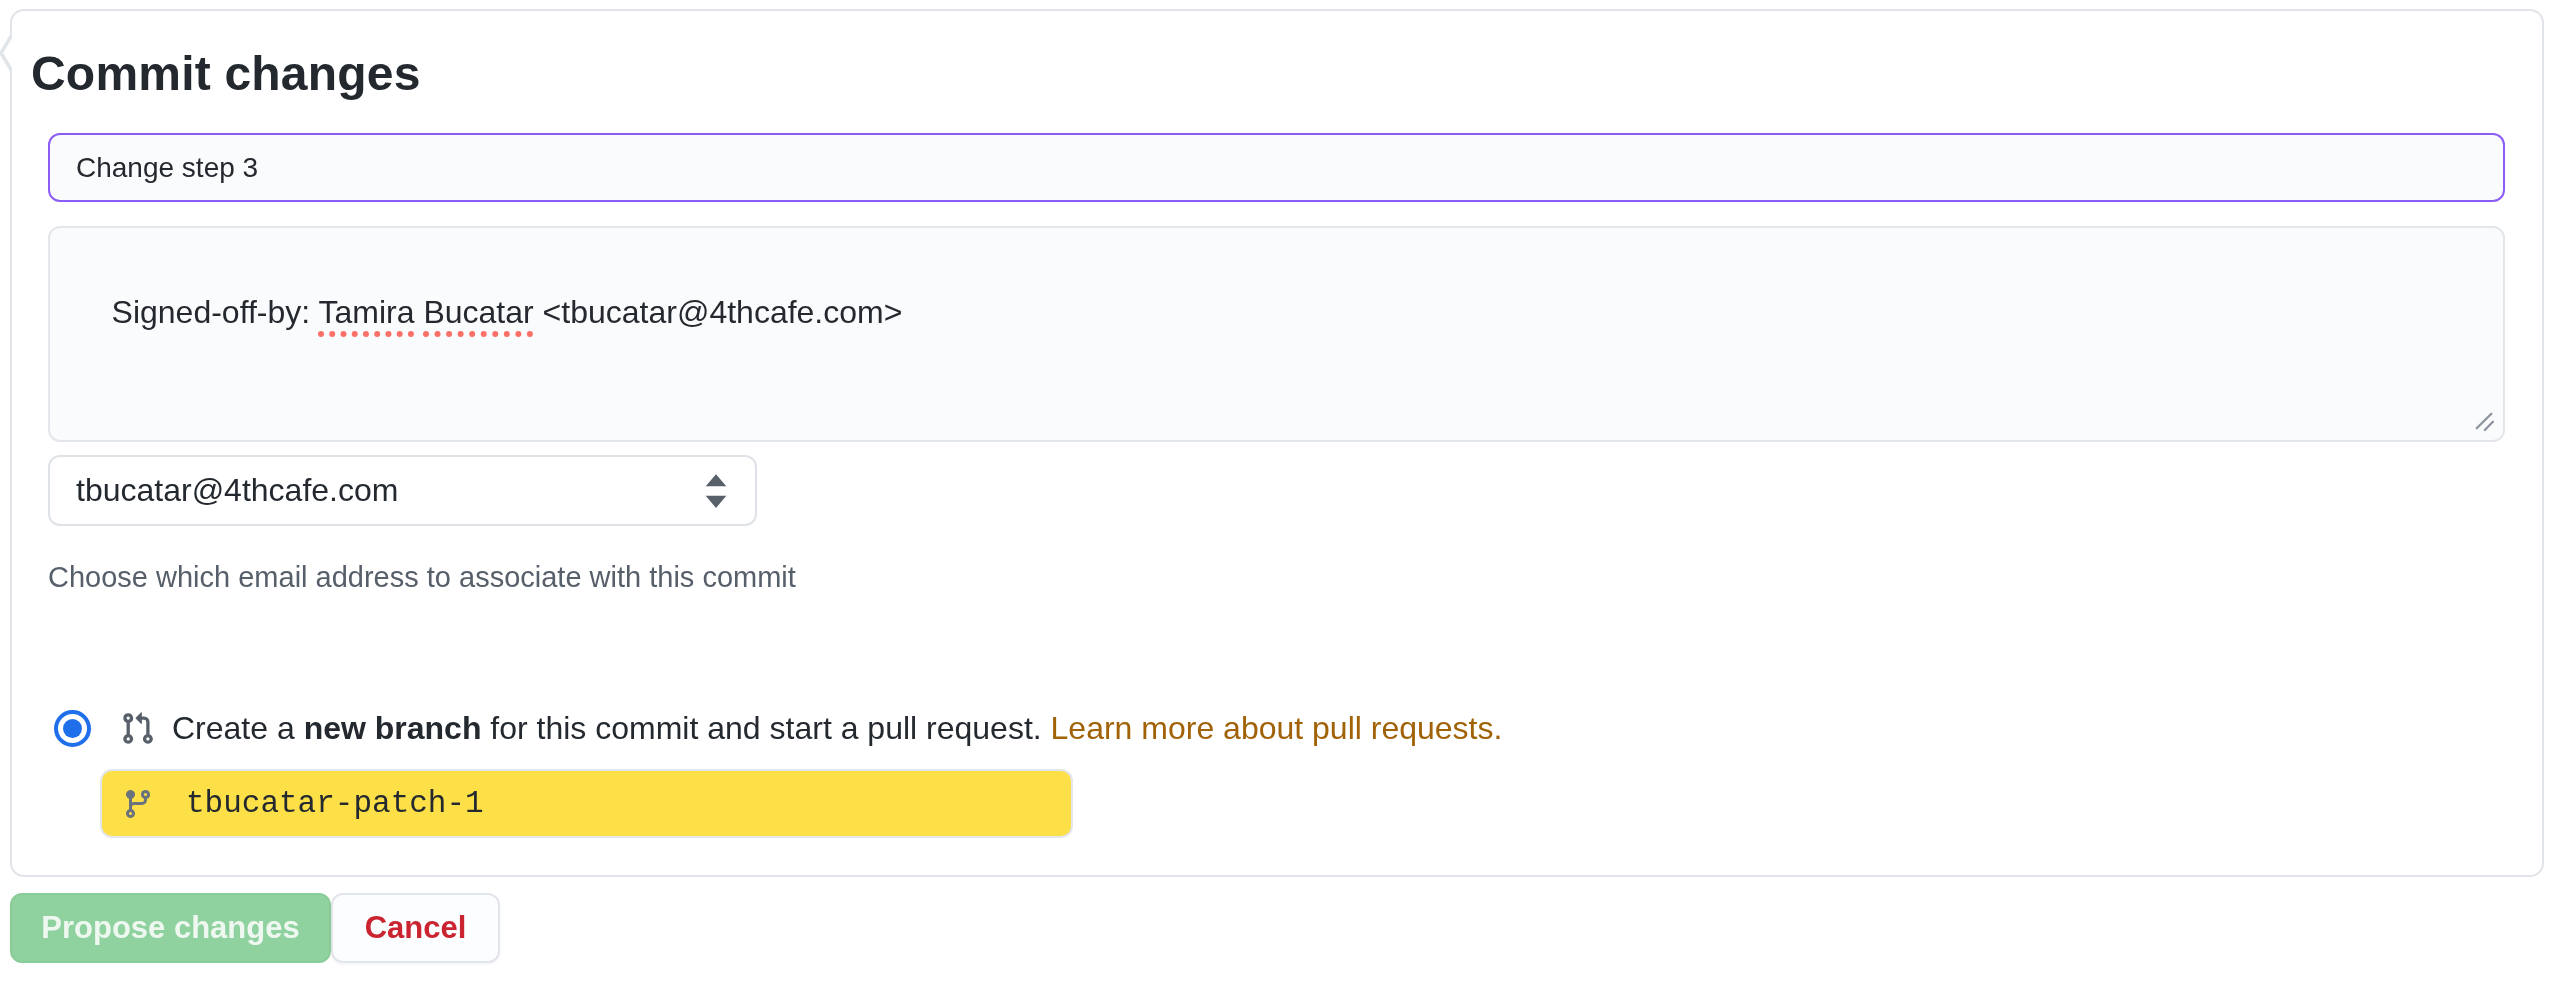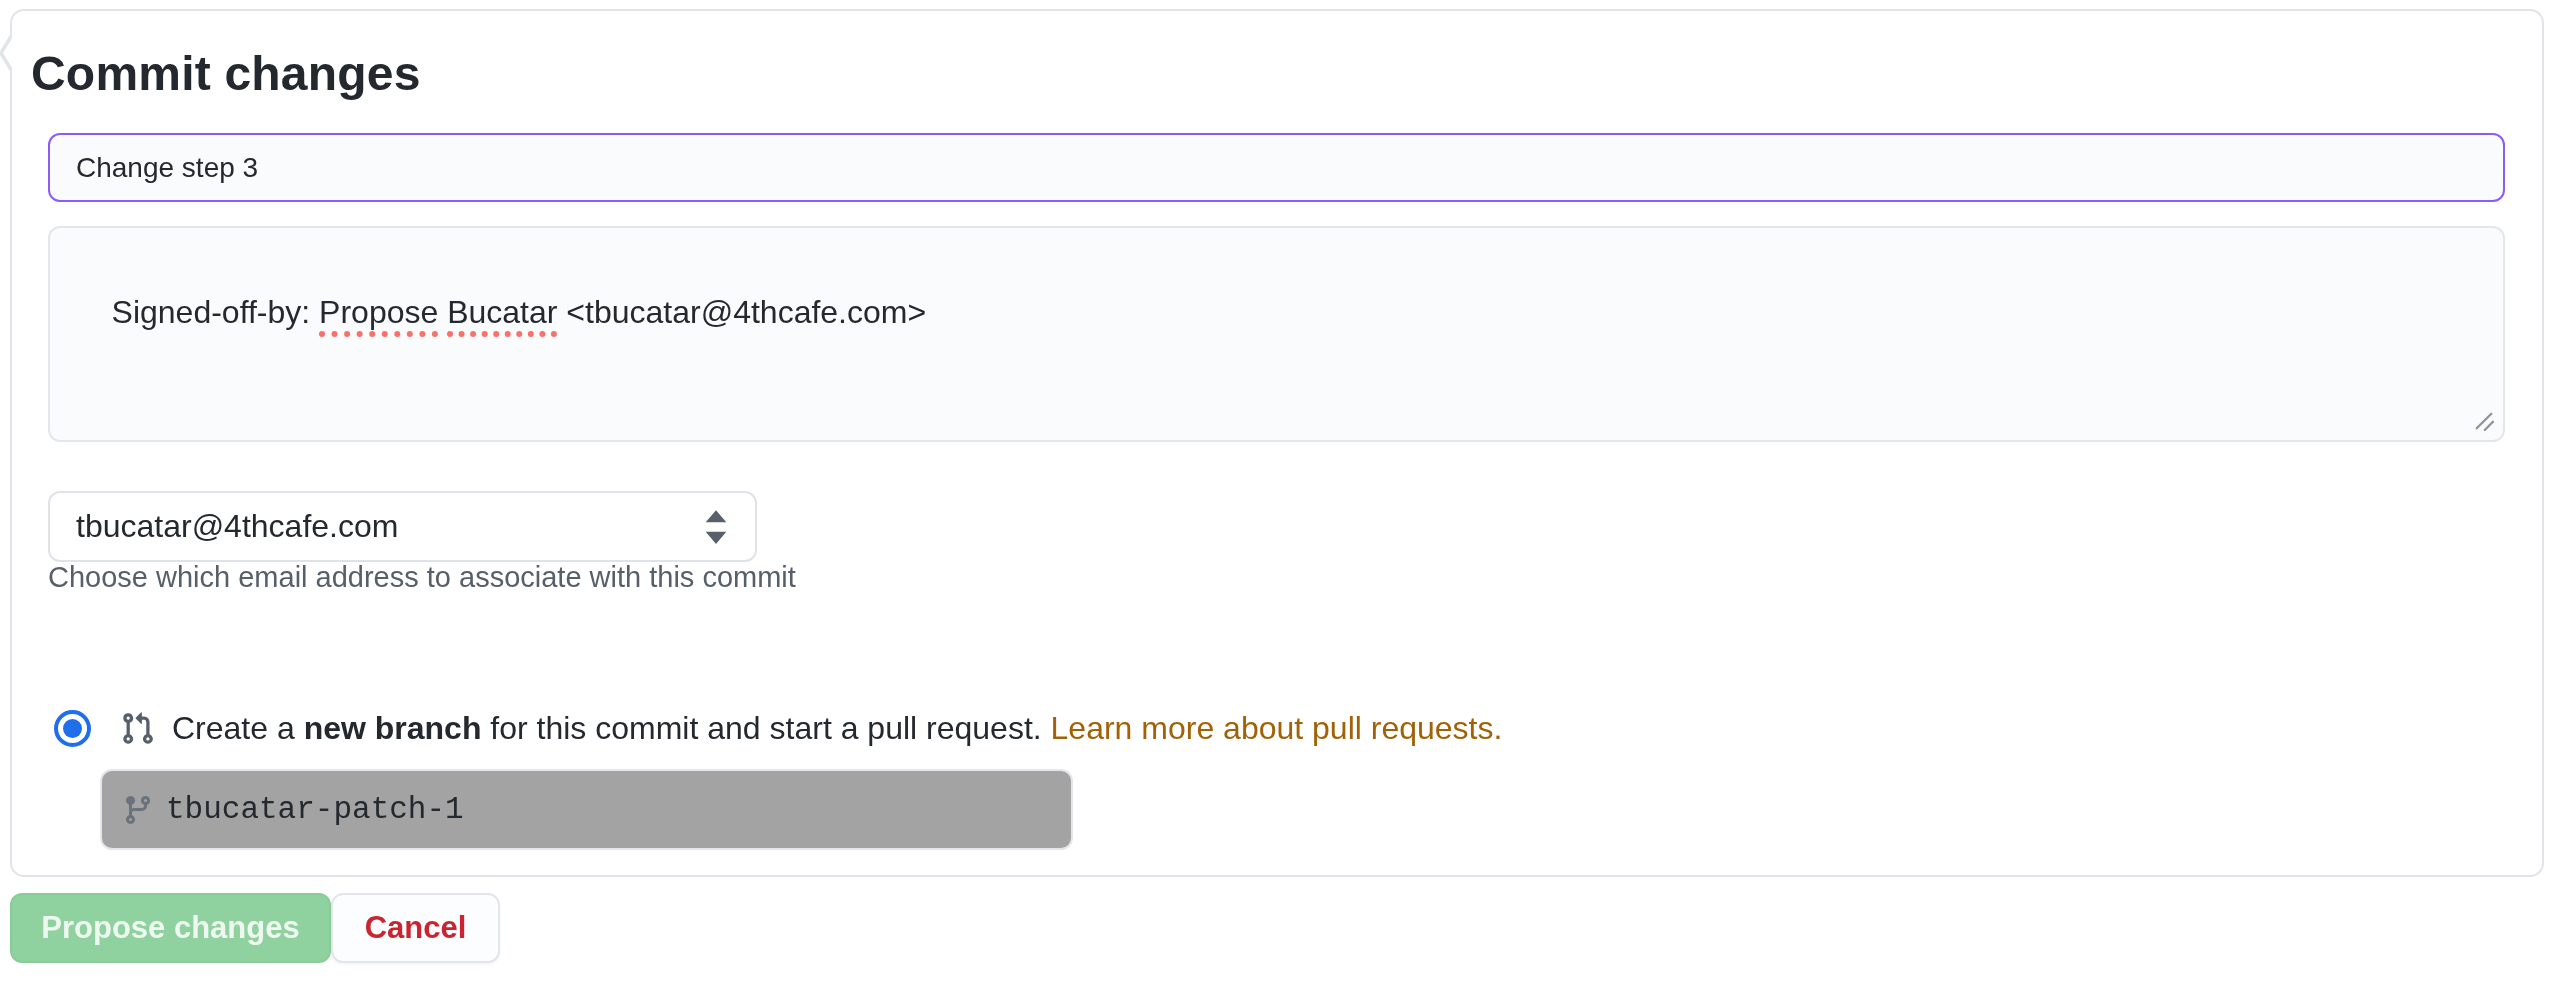--- a/index.html
+++ b/index.html
@@ -88,21 +88,21 @@
   .resize-handle {
     position: absolute;
     right: 6px; bottom: 6px;
     width: 26px; height: 26px;
     color: #8b949e;
   }
 
   
   .email-select {
     position: absolute;
-    left: 48px; top: 491px;
+    left: 48px; top: 455px;
     width: 709px; height: 71px;
     background: #ffffff;
     border: 2px solid #dfe3e7;
     border-radius: 12px;
     display: flex;
     align-items: center;
     padding: 0 24px 0 26px;
     font-size: 32px;
     color: #24292f;
     cursor: default;
@@ -152,27 +152,28 @@
     color: #24292f;
     white-space: pre;
   }
   .branch-option-label .bold { font-weight: 700; }
   .learn-link { color: #a16207; text-decoration: none; cursor: pointer; }
 
   
   .branch-input-wrap {
     position: absolute;
     left: 100px; top: 769px;
-    width: 973px; height: 81px;
-    background: #a3a3a3;
+    width: 973px; height: 69px;
+    background: #fde047;
     border: 2px solid #e3e6ea;
     border-radius: 12px;
     display: flex;
     align-items: center;
     padding: 0 20px;
+    gap: 20px;
   }
   .branch-icon { width: 32px; height: 32px; color: #6a737d; flex: none; }
   .branch-input {
     border: none;
     background: transparent;
     outline: none;
     margin-left: 12px;
     width: 857px;
     font-family: "Liberation Mono", "DejaVu Sans Mono", monospace;
     font-size: 31px;
@@ -218,21 +219,21 @@
   <div class="card">
     <div class="card-caret-outer"></div>
     <div class="card-caret-inner"></div>
   </div>
 
   <h2 class="page-title">Commit changes</h2>
 
   <input class="summary-input" type="text" value="Change step 3" style="">
 
   <div class="description-area">
-    <span>Signed-off-by: </span><span class="misspelled">Propose</span><span> </span><span class="misspelled">Bucatar</span><span> &lt;tbucatar@4thcafe.com&gt;</span>
+    <span>Signed-off-by: </span><span class="misspelled">Tamira</span><span> </span><span class="misspelled">Bucatar</span><span> &lt;tbucatar@4thcafe.com&gt;</span>
     <svg class="resize-handle" viewBox="0 0 16 16" fill="none" stroke="currentColor" stroke-width="1.4" stroke-linecap="round">
       <path d="M3.5 12.5 L12.5 3.5"></path>
       <path d="M8.5 13.5 L13.5 8.5"></path>
     </svg>
   </div>
 
   <div class="email-select">
     <span>tbucatar@4thcafe.com</span>
     <svg class="select-caret" width="30" height="42" viewBox="0 0 16 22" fill="currentColor">
       <path d="M8 2 L13.5 8.5 H2.5 Z"></path>

